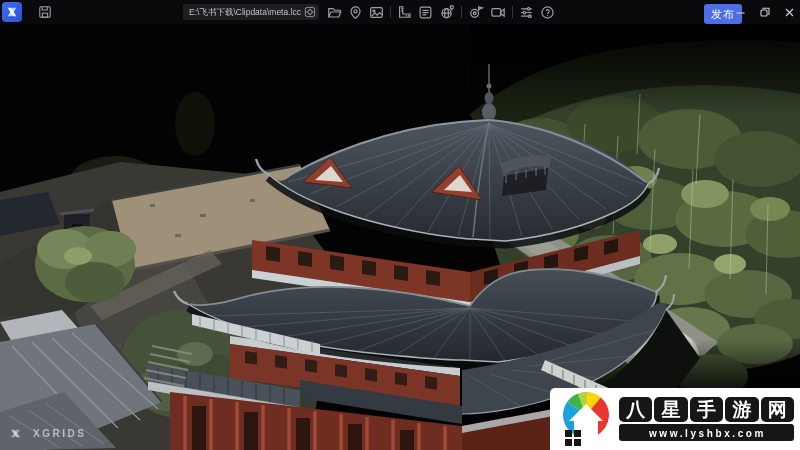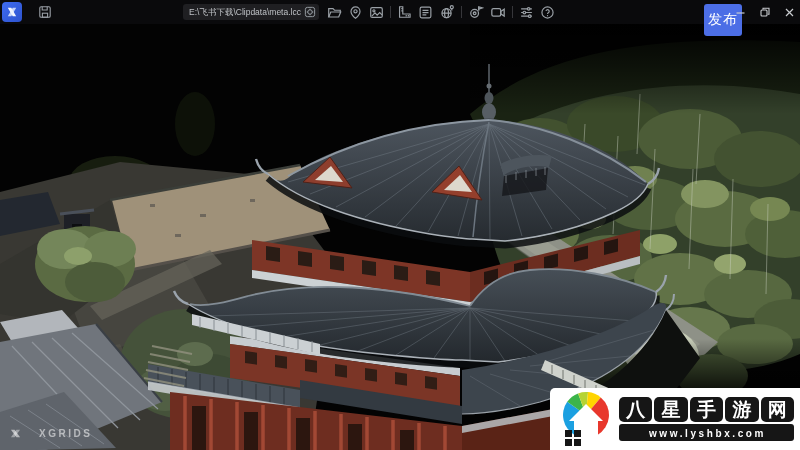--- a/index.html
+++ b/index.html
@@ -9,27 +9,27 @@
   .titlebar{position:absolute;left:0;top:0;width:800px;height:24px;background:#0a0a0c;z-index:30;}
   .app-logo{position:absolute;left:2px;top:2px;width:20px;height:20px;border-radius:4px;
             background:linear-gradient(135deg,#3f6cf0,#2d53cf);display:flex;align-items:center;justify-content:center;}
   .tb-btn{position:absolute;top:0;height:24px;display:flex;align-items:center;justify-content:center;cursor:default;}
   .tb-icon svg{display:block;}
   .path-field{position:absolute;left:183px;top:4px;width:136px;height:16px;background:#1f1f22;border-radius:3px;
               display:flex;align-items:center;padding:0 3px 0 6px;box-sizing:border-box;}
   .path-text{flex:1;font-size:8.5px;color:#bfc2c6;white-space:nowrap;overflow:hidden;line-height:16px;}
   .icon-row{position:absolute;left:327px;top:0;height:24px;display:flex;align-items:center;gap:6px;}
   .sep{width:1px;height:12px;background:#36363a;}
-  .publish-btn{position:absolute;left:704px;top:4px;width:38px;height:32px;border-radius:3px;background:#4c6ee6;
-               color:#fff;font-size:14px;display:flex;align-items:center;justify-content:center;letter-spacing:1px;}
+  .publish-btn{position:absolute;left:704px;top:4px;width:38px;height:20px;border-radius:3px;background:#4c6ee6;
+               color:#fff;font-size:11px;display:flex;align-items:center;justify-content:center;letter-spacing:1px;}
   .win-ctrls{position:absolute;right:5px;top:0;height:24px;display:flex;align-items:center;gap:13px;}
   
   .viewport{position:absolute;left:0;top:24px;width:800px;height:426px;background:#030303;overflow:hidden;}
   .scene-svg{position:absolute;left:0;top:0;}
-  .xgrids-mark{position:absolute;left:10px;top:404px;display:flex;align-items:center;gap:18px;
+  .xgrids-mark{position:absolute;left:10px;top:404px;display:flex;align-items:center;gap:12px;
                color:rgba(255,255,255,.55);font-size:10px;font-weight:bold;letter-spacing:2.5px;z-index:5;}
   
   .site-panel{position:absolute;right:0;bottom:0;width:250px;height:62px;background:#fff;z-index:20;
               border-top-left-radius:5px;display:flex;align-items:center;padding:3px 6px 3px 6px;box-sizing:border-box;gap:5px;}
   .site-logo{width:58px;height:56px;flex:0 0 auto;}
   .site-text{flex:1;display:flex;flex-direction:column;gap:2px;align-items:stretch;}
   .stamps{display:flex;gap:2px;justify-content:space-between;}
   .stamp{flex:1;background:#161616;color:#fff;border-radius:5px;text-align:center;
          font-size:19px;font-weight:800;line-height:25px;height:25px;font-family:"DejaVu Sans",sans-serif;}
   .url-bar{background:#161616;color:#fff;border-radius:3px;font-size:10px;font-weight:bold;

